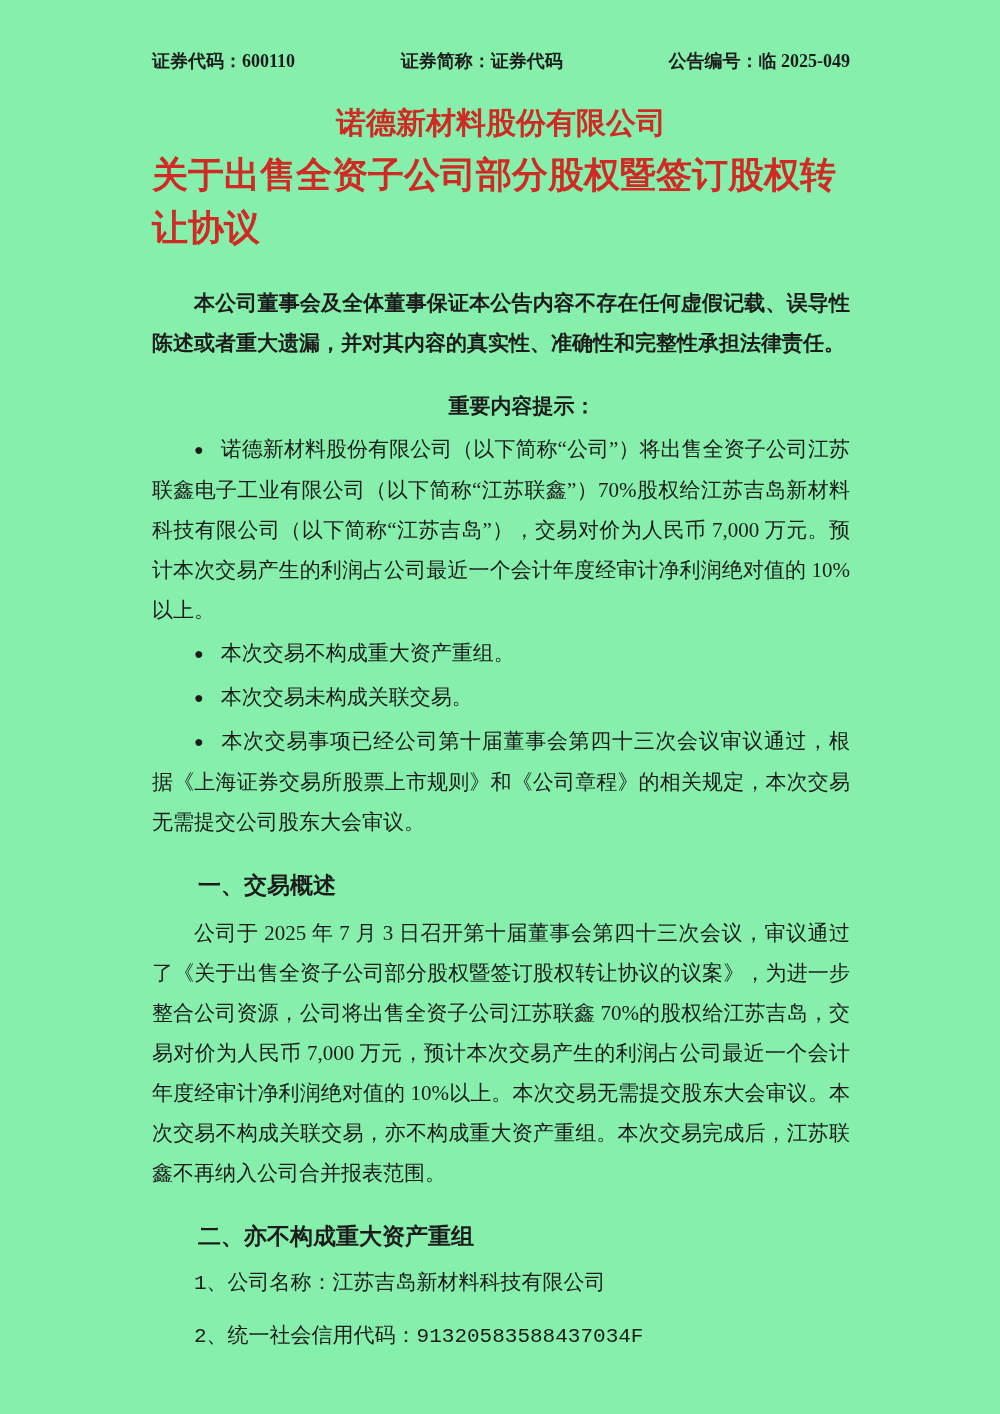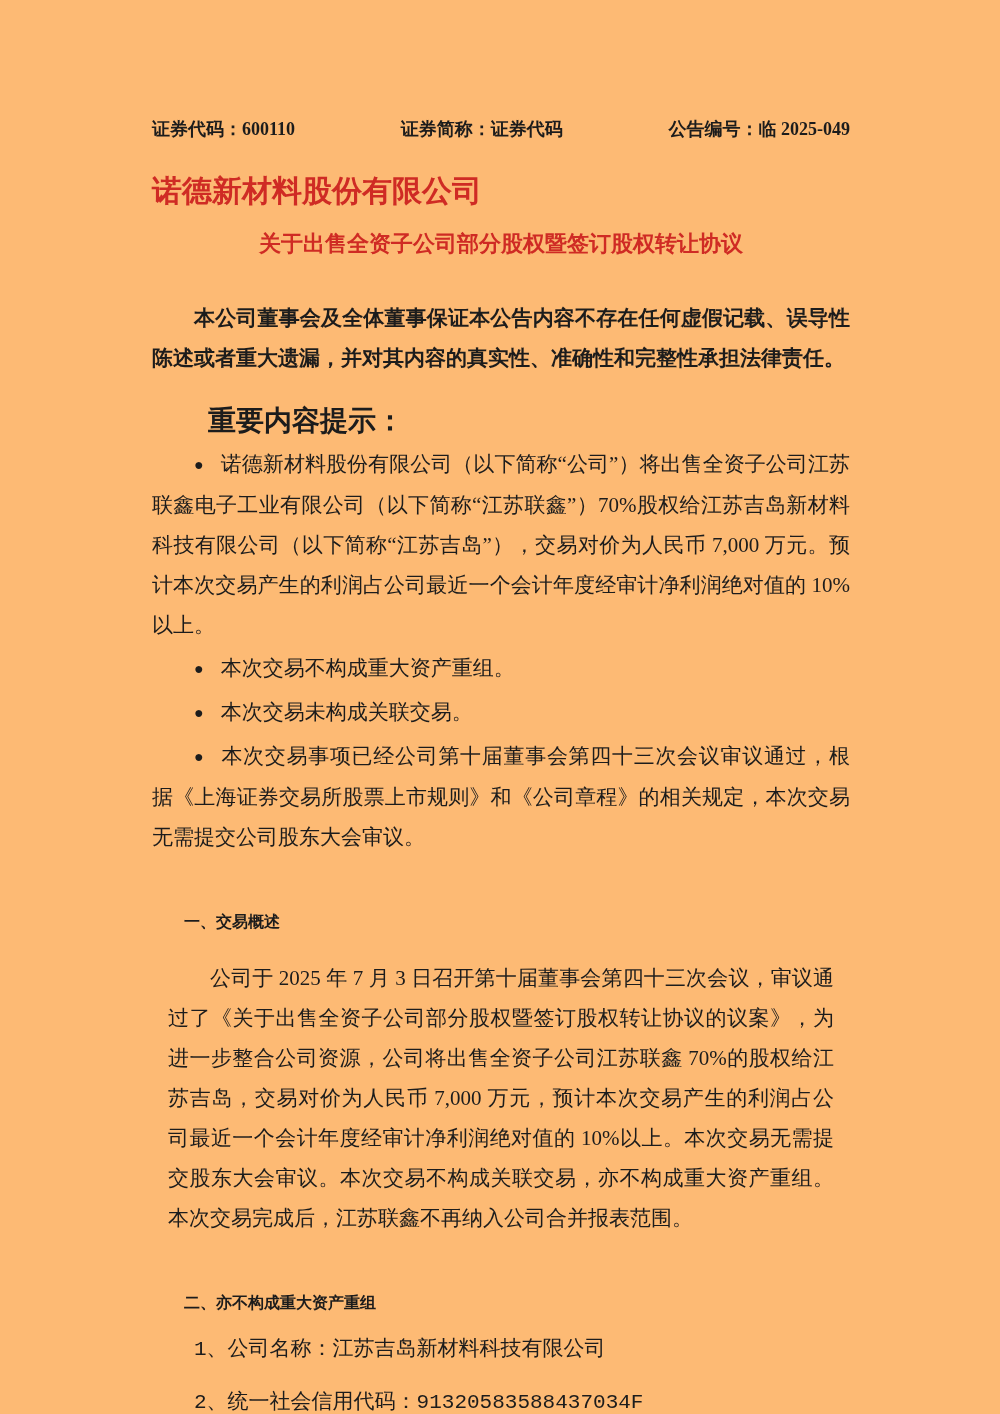--- a/index.html
+++ b/index.html
@@ -1,89 +1,89 @@
 <!DOCTYPE html>
 <html lang="zh"><head>
 <meta charset="utf-8">
 <style>
   html, body { margin: 0; padding: 0; background: #e8e8e8; }
   .page {
     position: relative;
     width: 1000px;
     height: 1414px;
     margin: 0 auto;
-    background: #fdba74;
+    background: #86efac;
     box-sizing: border-box;
-    padding: 116px 150px 0 152px;
+    padding: 48px 150px 0 152px;
     font-family: "Liberation Serif", "DejaVu Serif", serif;
     color: #1c1c1c;
     overflow: hidden;
   }
   .doc-header {
     display: flex;
     justify-content: space-between;
     align-items: baseline;
     font-size: 18px;
     font-weight: bold;
     line-height: 26px;
     white-space: nowrap;
   }
   .title-company {
     margin: 22px 0 0 0;
-    text-align: left;
+    text-align: center;
     font-size: 30px;
     font-weight: bold;
     line-height: 53px;
     color: #cf2b24;
   }
   .title-subject {
     margin: 0;
-    text-align: center;
-    font-size: 22px;
+    font-size: 36px;
     font-weight: bold;
     line-height: 53px;
     color: #cf2b24;
   }
   .title-subject .t-line { display: block; }
   .disclaimer {
     margin: 28px 0 0 0;
     font-size: 21px;
     font-weight: bold;
     line-height: 40px;
     text-indent: 2em;
     text-align: justify;
   }
   .notice-heading {
     margin: 23px 0 0 0;
-    font-size: 28px;
+    font-size: 21px;
     font-weight: bold;
     line-height: 40px;
     text-indent: 2em;
+    text-align: center;
   }
   .bullet-para {
     margin: 3px 0;
     font-size: 21px;
     line-height: 40px;
     text-indent: 2em;
     text-align: justify;
   }
   .bullet-para .bullet {
     font-size: 16px;
     margin-right: 17px;
     vertical-align: 1px;
   }
   .section-heading {
-    margin: 45px 0 7px 0;
-    font-size: 16px;
+    margin: 24px 0 7px 0;
+    font-size: 23px;
     font-weight: bold;
     line-height: 40px;
     text-indent: 2em;
   }
   .body-para {
-    margin: 16px;
+    margin: 0;
     font-size: 21px;
     line-height: 40px;
     text-indent: 2em;
     text-align: justify;
   }
   .item-line {
     margin: 0 0 13px 0;
     font-size: 21px;
     line-height: 40px;
     text-indent: 2em;

